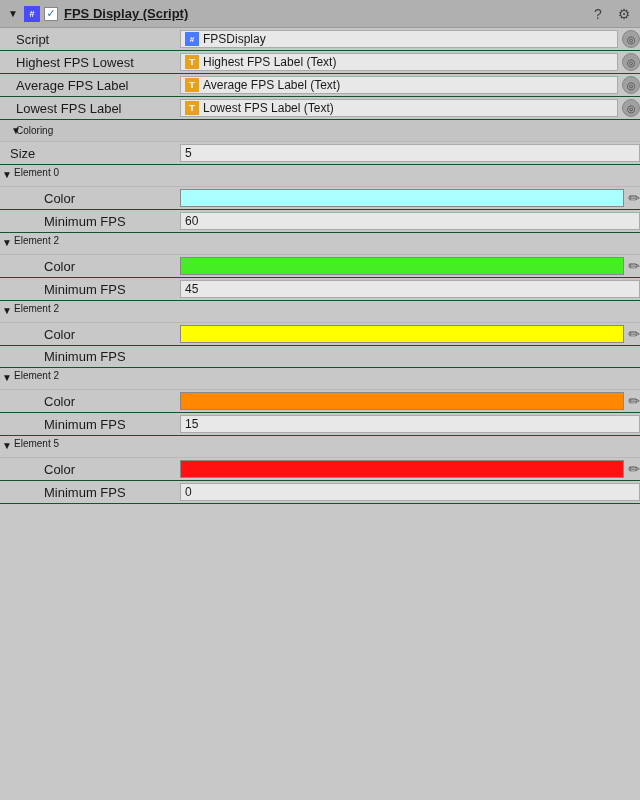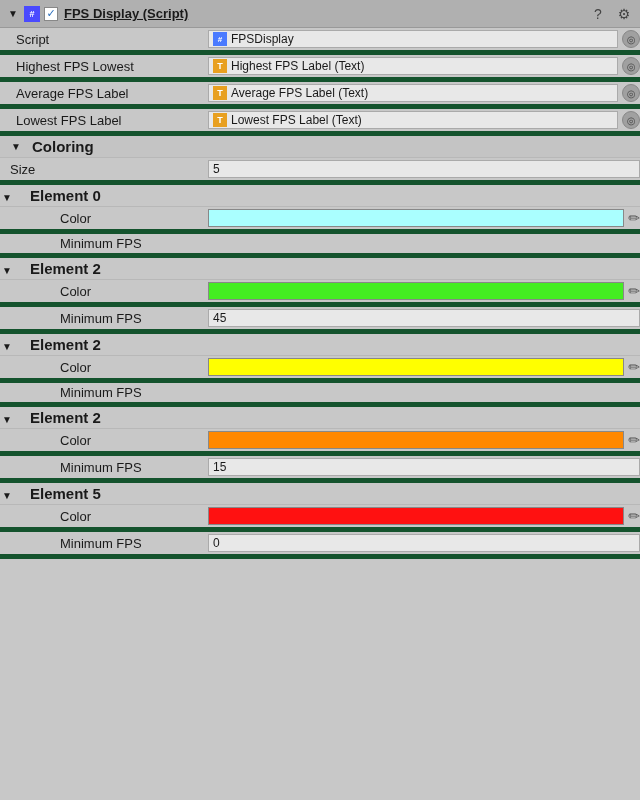--- a/index.html
+++ b/index.html
@@ -66,22 +66,21 @@
       display: flex;
       align-items: center;
       justify-content: center;
       font-weight: bold;
     }
     .row {
       display: flex;
       align-items: center;
       min-height: 22px;
       padding: 2px 0;
-      border-bottom: 5px solid #14532d;
-      gap: 28px;
+      border-bottom: 1px solid #14532d;
     }
     .row-label {
       width: 180px;
       padding-left: 10px;
       color: #1a1a1a;
       font-size: 13px;
       flex-shrink: 0;
     }
     .row-value {
       flex: 1;
@@ -160,48 +159,47 @@
       height: 14px;
       display: flex;
       align-items: center;
       justify-content: center;
       font-size: 10px;
       cursor: pointer;
       flex-shrink: 0;
     }
     .triangle.down::after { content: '▼'; }
     .section-label {
-      font-size: 15px;
-      font-weight: bold;
+      font-size: 10px;
+      font-weight: normal;
       color: #1a1a1a;
-      margin-left: 16px;
     }
     .sub-section-header {
       display: flex;
-      align-items: flex-end;
+      align-items: flex-start;
       min-height: 22px;
       padding: 2px 0;
       border-bottom: 1px solid #b8b8b8;
       background: #c8c8c8;
     }
     .color-swatch {
       flex: 1;
       height: 18px;
       border: 1px solid #888;
       margin-right: 4px;
     }
     .pencil-icon {
       font-size: 14px;
       cursor: pointer;
       color: #555;
       flex-shrink: 0;
     }
     .indent1 { padding-left: 16px; }
     .indent2 { }
-    .indent3 { padding-left: 60px; }
+    .indent3 { padding-left: 44px; }
     .content {
       overflow-y: auto;
       height: calc(800px - 28px);
     }
   </style>
 </head>
 <body>
 
 <div class="header-bar">
   <div class="triangle down"></div>
@@ -279,20 +277,23 @@
   </div>
       <div class="row">
     <div class="row-label indent3">Color</div>
     <div class="row-value">
       <div class="color-swatch" style="background:#aaffff;"></div>
       <span class="pencil-icon">✏</span>
     </div>
   </div>
       <div class="row">
     <div class="row-label indent3">Minimum FPS</div>
+    <div class="row-value">
+      <input class="text-field" type="text" value="60" readonly="" style="">
+    </div>
   </div>
       <div class="sub-section-header">
     <div class="triangle down indent2"></div>
     <span class="section-label">Element 2</span>
   </div>
       <div class="row">
     <div class="row-label indent3">Color</div>
     <div class="row-value">
       <div class="color-swatch" style="background:#44ee22;"></div>
       <span class="pencil-icon">✏</span>

